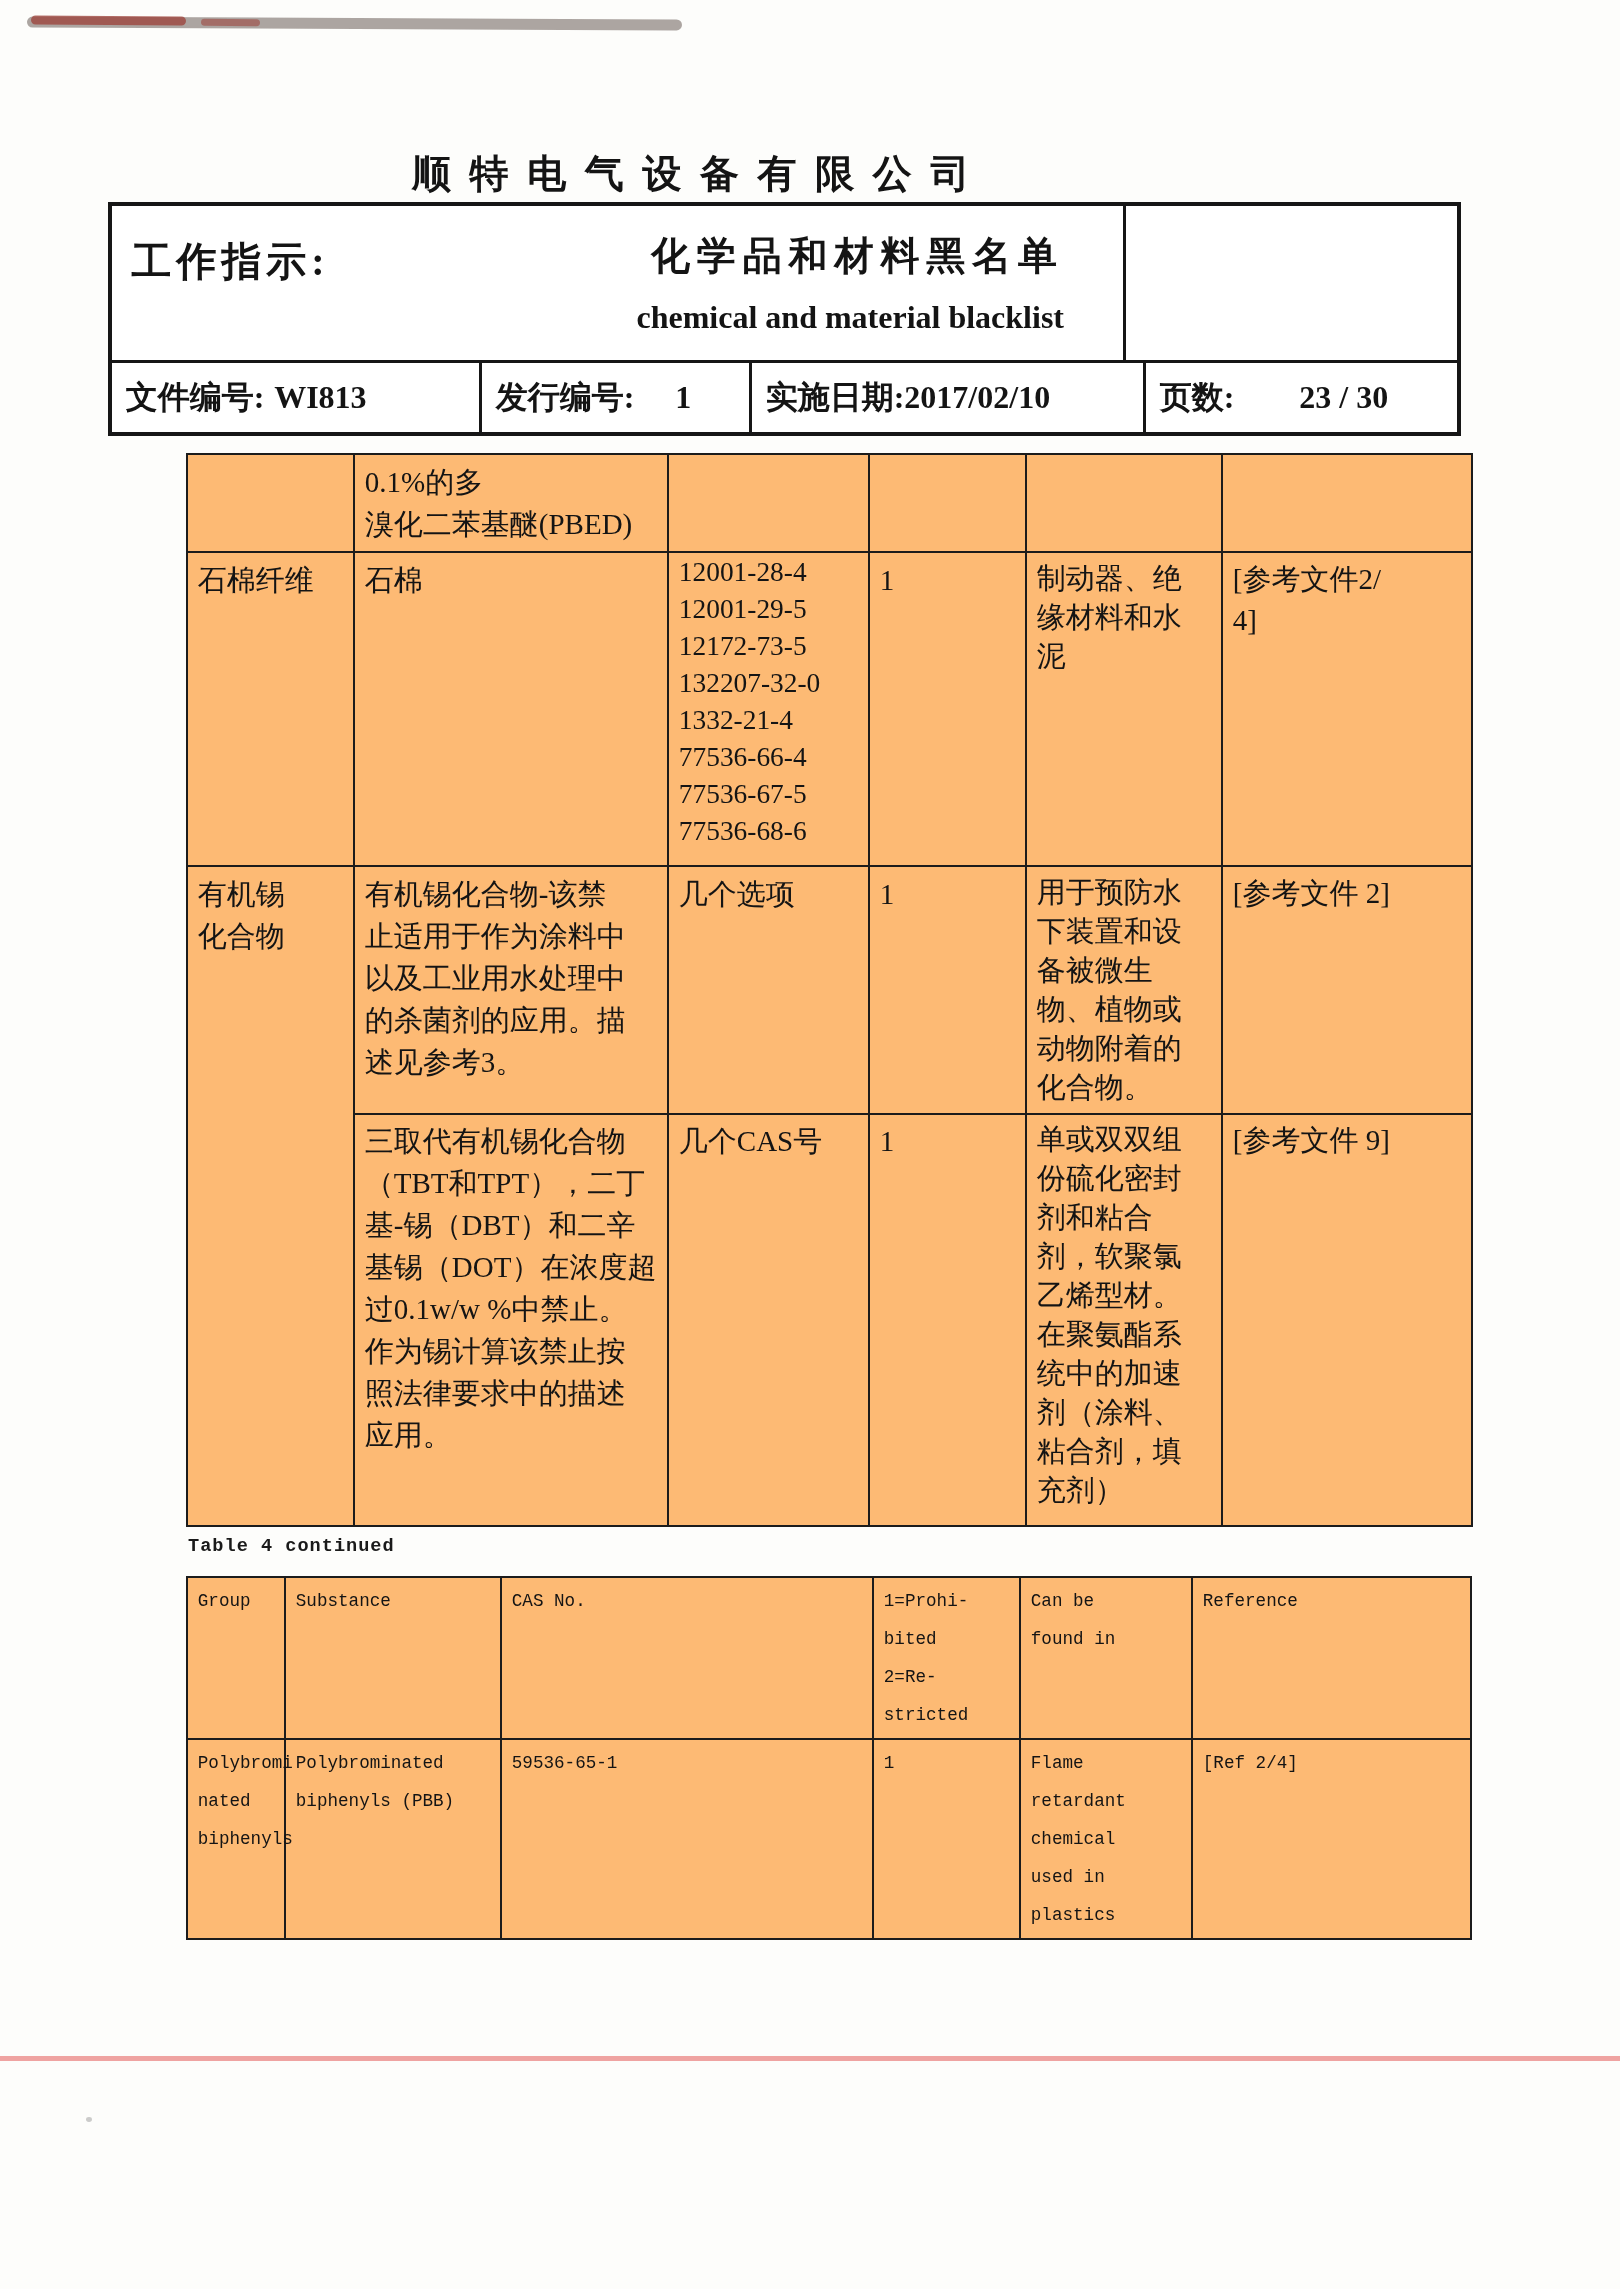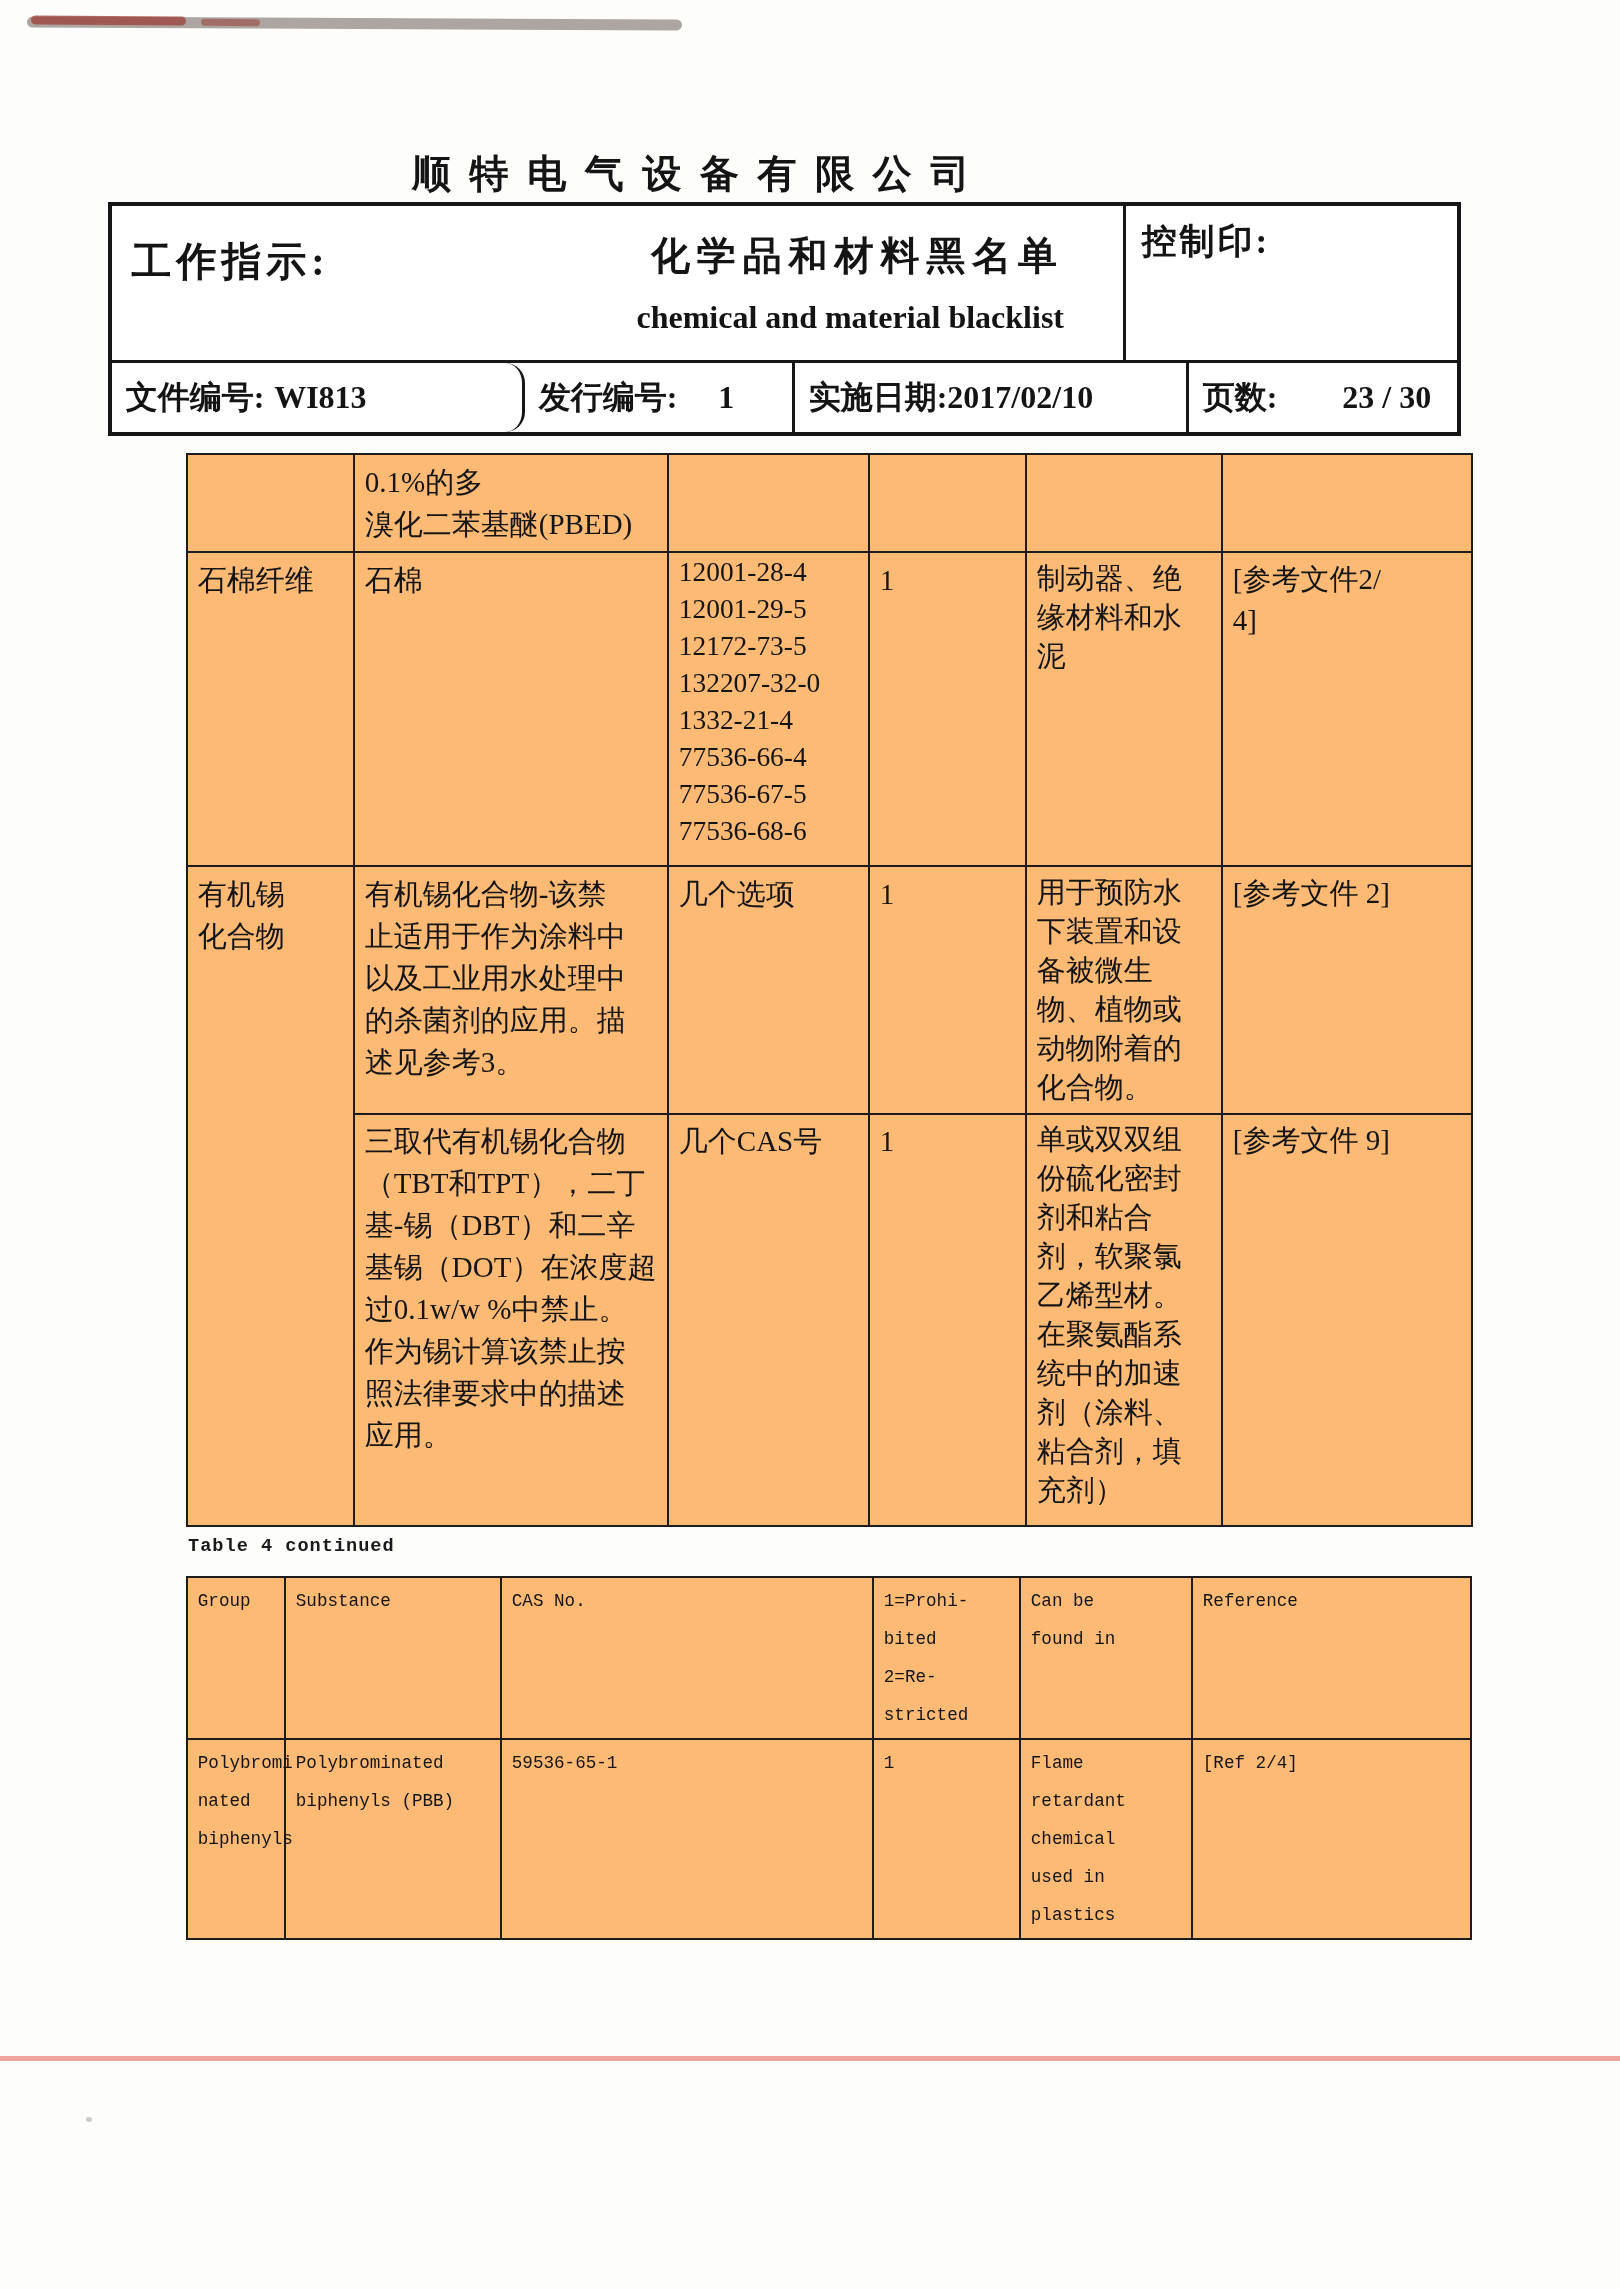--- a/index.html
+++ b/index.html
@@ -56,21 +56,21 @@
   .t-zh{font-size:39px;font-weight:bold;letter-spacing:6.9px;white-space:nowrap;}
   .t-en{font-size:32px;font-weight:bold;margin-top:15.7px;white-space:nowrap;}
   .hb-seal{flex:1;padding:11.8px 0 0 15.7px;font-size:35px;font-weight:bold;letter-spacing:2.9px;}
   .hb-row2{display:flex;height:69px;}
   .hb-cell{
     box-sizing:border-box;border-right:3.9px solid #161616;
     display:flex;align-items:center;padding-left:13.7px;
     font-weight:bold;font-size:32px;white-space:nowrap;
   }
   .hb-cell:last-child{border-right:none;}
-  .hb-c1{width:413px;border-radius:20px;}
+  .hb-c1{width:370px;}
   .hb-c2{width:270px;}
   .hb-c3{width:394px;}
   .hb-c4{flex:1;}
   .hb-gap-s{display:inline-block;width:9.8px;}
   .hb-gap-m{display:inline-block;width:41px;}
   .hb-gap-l{display:inline-block;width:65px;}
 
   
   .tbl{
     position:absolute;left:186px;border-collapse:collapse;table-layout:fixed;
@@ -115,23 +115,20 @@
   <div class="company-title">顺特电气设备有限公司</div>
 
   <div class="header-box">
     <div class="hb-row1">
       <div class="hb-main">
         <span class="wi-label">工作指示:</span>
         <div class="wi-titles">
           <div class="t-zh">化学品和材料黑名单</div>
           <div class="t-en">chemical and material blacklist</div>
         </div>
-      </div>
-      <div class="hb-seal">
-        <span>控制印:</span>
       </div>
     </div>
     <div class="hb-row2">
       <div class="hb-cell hb-c1">
         <span>文件编号:</span>
         <span class="hb-gap-s"></span>
         <span>WI813</span>
       </div>
       <div class="hb-cell hb-c2">
         <span>发行编号:</span>

